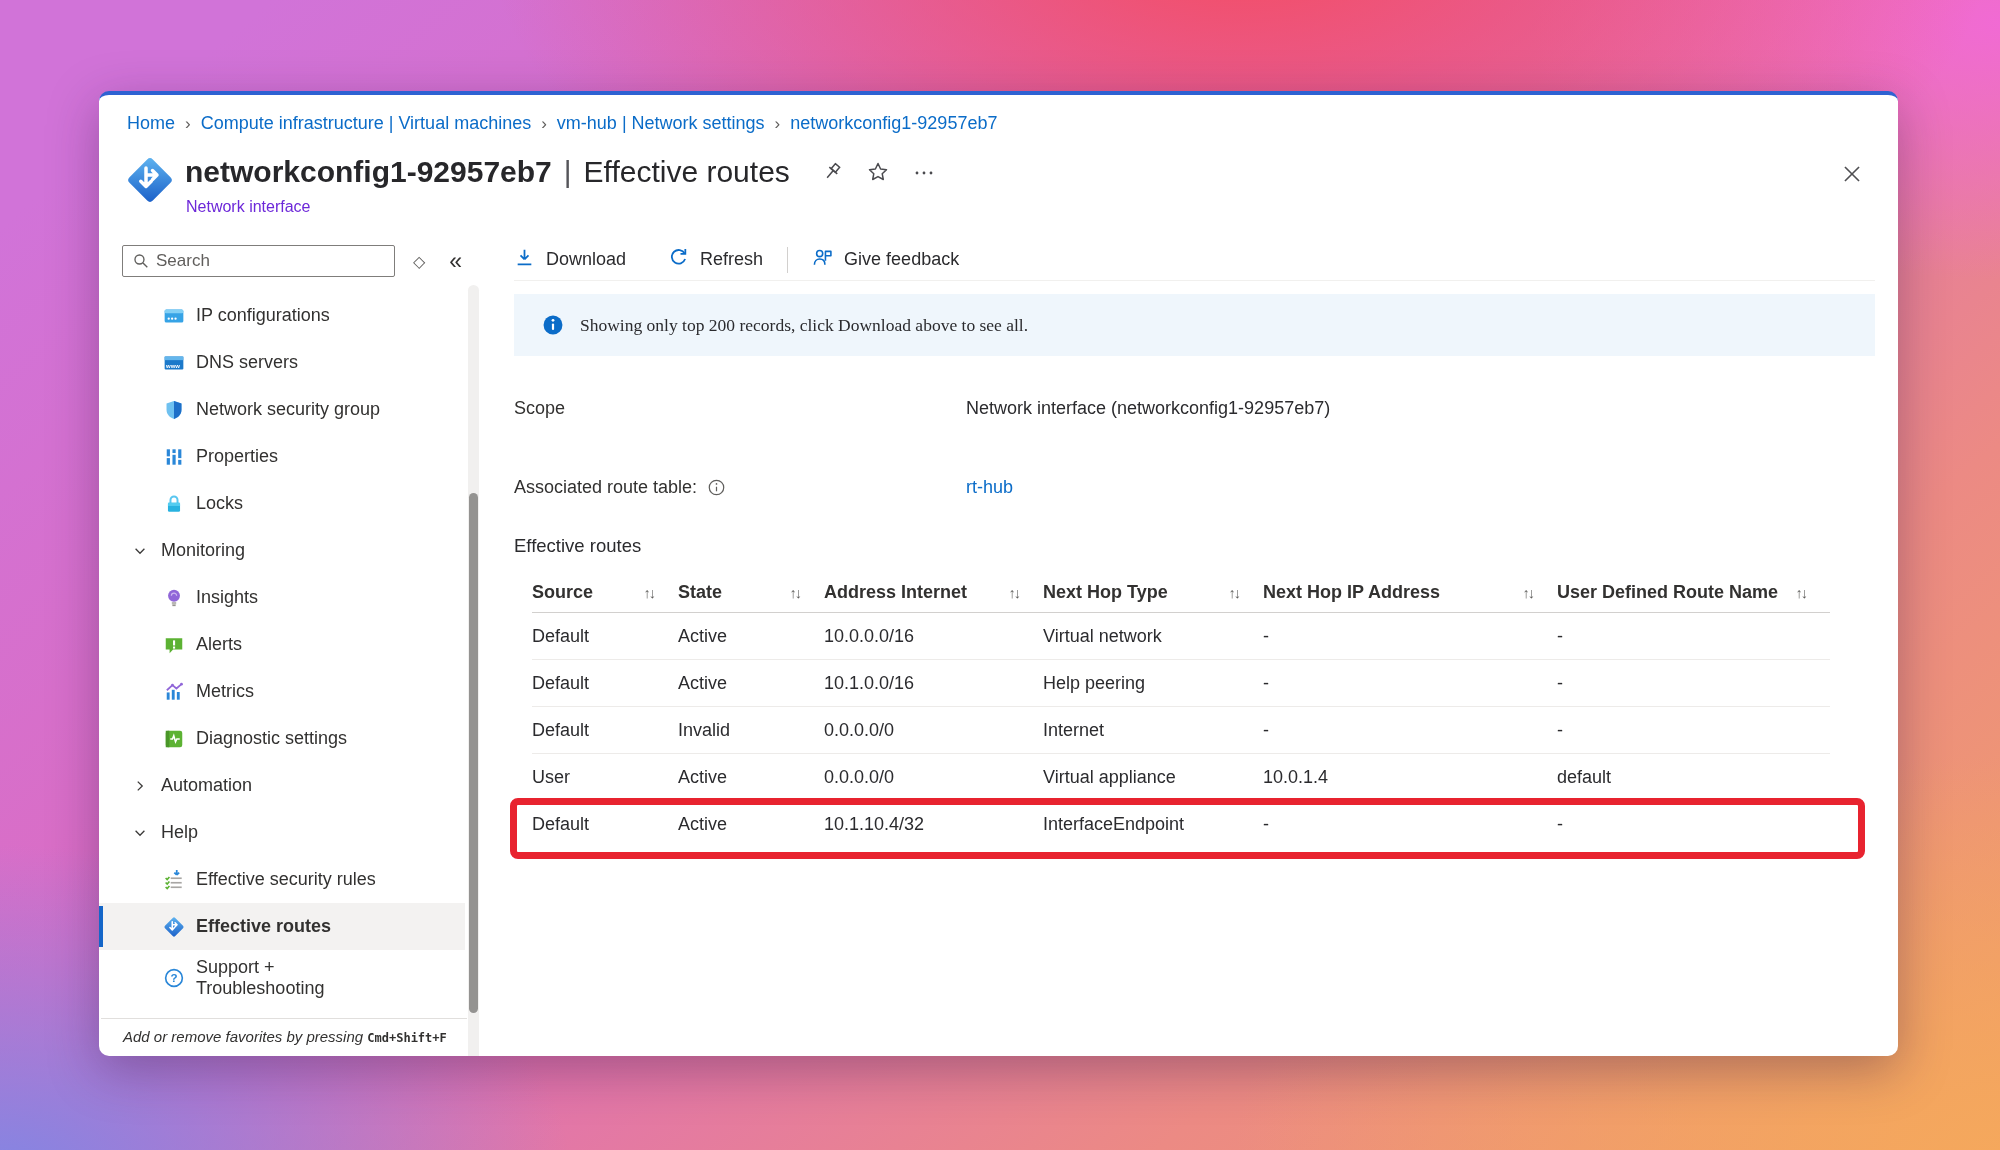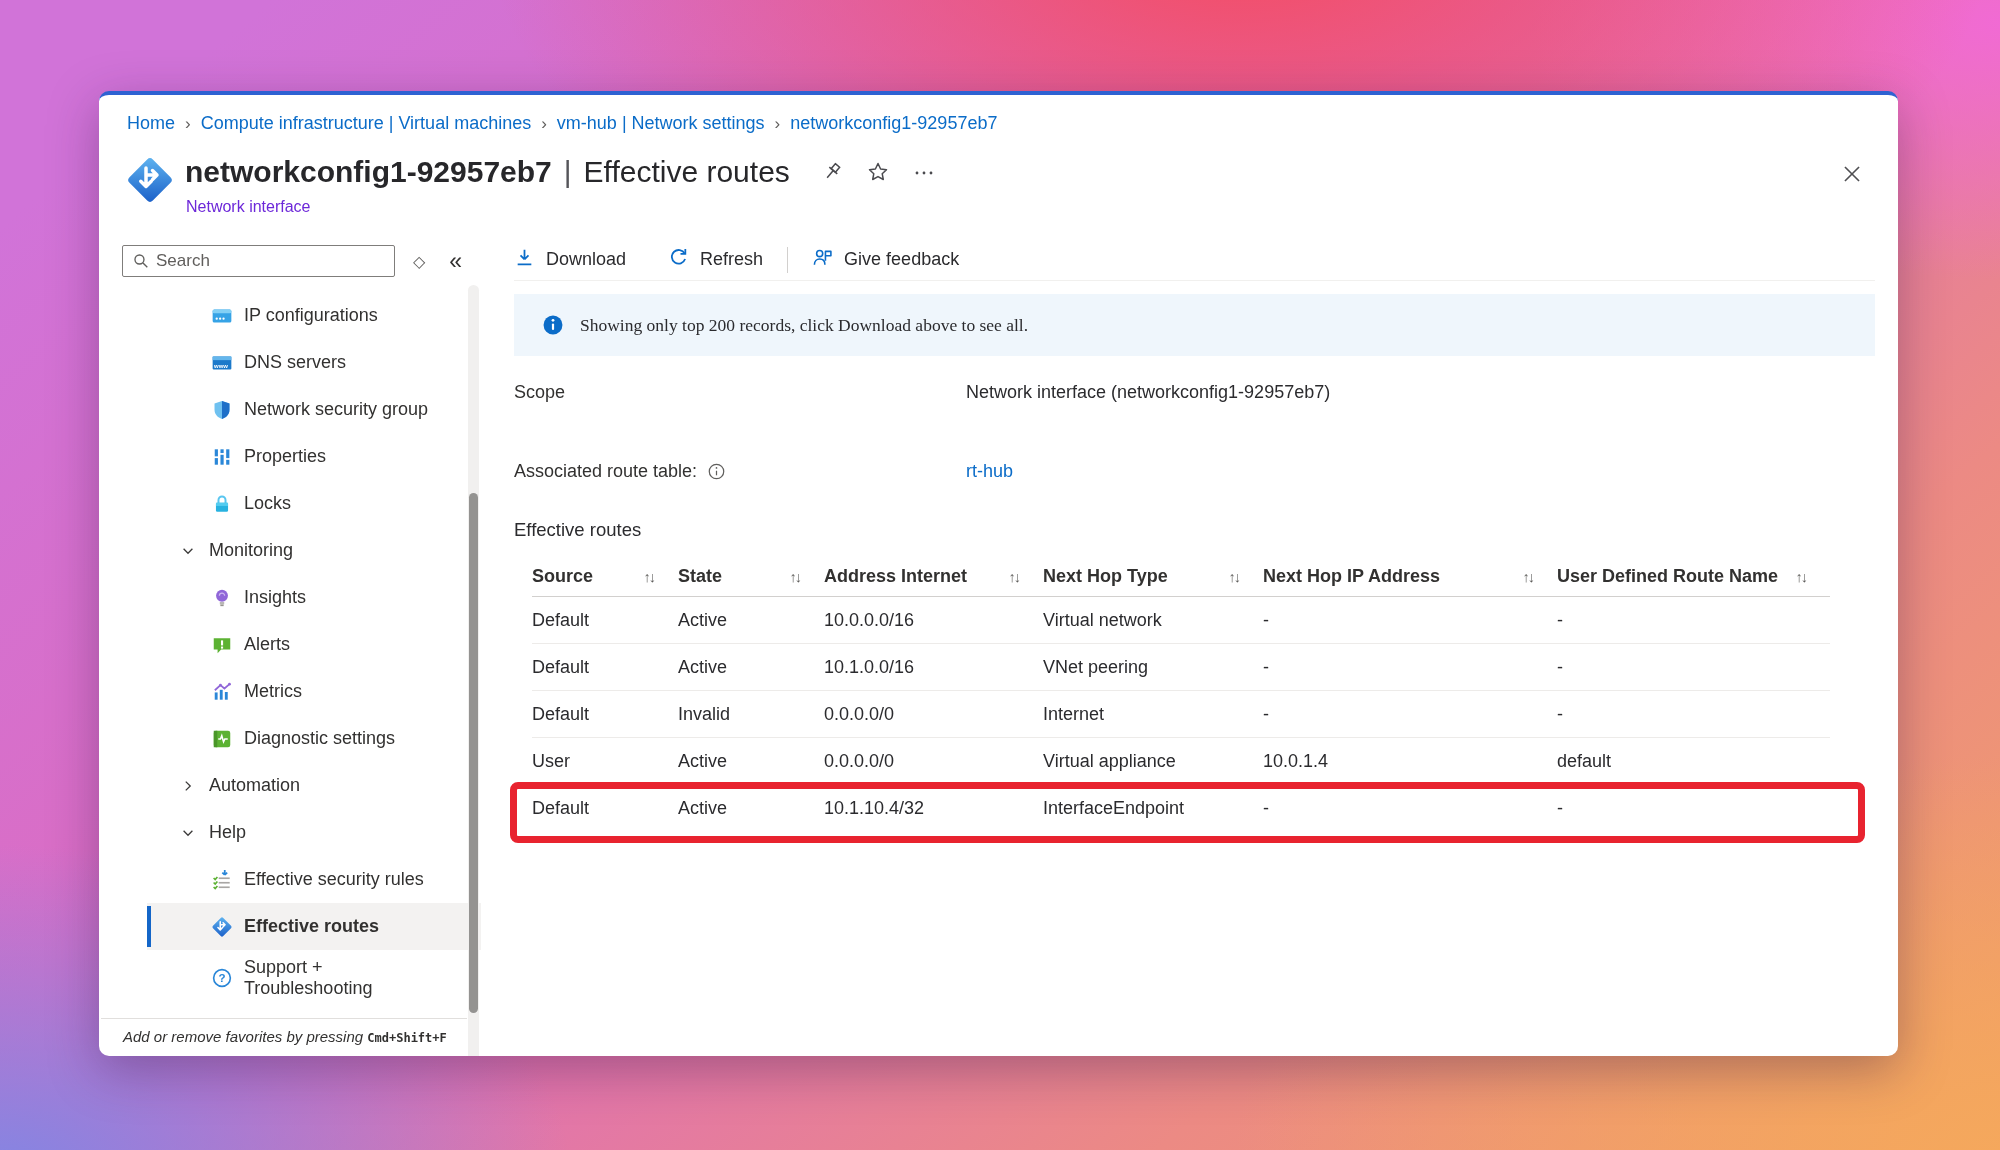--- a/index.html
+++ b/index.html
@@ -38,21 +38,21 @@
   .close-btn svg { width:100%; height:100%; }
   
   .sidebar { position:absolute; left:0; top:140px; width:382px; height:825px; }
   .search-row { position:absolute; left:23px; top:10px; display:flex; align-items:center; }
   .search-box { width:273px; height:32px; border:1px solid #7f7d7b; border-radius:2px; display:flex; align-items:center; background:#fff; }
   .search-box .s-icon { width:18px; height:18px; margin:0 6px 0 9px; }
   .search-box input { border:none; outline:none; font-size:17px; font-family:inherit; color:#323130; width:210px; background:transparent; }
   .search-box input::placeholder { color:#605e5c; }
   .mini-diamond { color:#5f5e5c; font-size:16px; margin-left:18px; cursor:pointer; }
   .collapse-arrows { color:#323130; font-size:23px; margin-left:24px; cursor:pointer; line-height:1; }
-  .nav-list { position:absolute; left:16px; top:57px; width:366px;padding-left:32px; }
+  .nav-list { position:absolute; left:0; top:57px; width:366px; }
   .nav-item { position:relative; display:flex; align-items:center; height:47px; cursor:pointer; font-size:18px; color:#323130; }
   .nav-item .chev { width:16px; height:16px; margin-left:33px; flex:0 0 auto; }
   .nav-item .chev svg { width:100%; height:100%; }
   .nav-item.section .lbl { margin-left:13px; }
   .nav-item .nav-ic { width:22px; height:22px; margin-left:64px; flex:0 0 auto; }
   .nav-item .nav-ic svg { width:100%; height:100%; }
   .nav-item .lbl { margin-left:11px; white-space:pre-line; line-height:1.15; }
   .nav-item.selected { background:#f3f2f1; font-weight:700; }
   .nav-item.selected::before { content:''; position:absolute; left:0; top:3px; bottom:3px; width:4px; background:#1466c8; }
   .nav-item.two-line { height:56px; }
@@ -65,21 +65,21 @@
   .main { position:absolute; left:415px; top:140px; width:1361px; }
   .toolbar { display:flex; align-items:center; height:42px; margin-top:4px; border-bottom:1px solid #f1f0ee; }
   .tb-btn { display:flex; align-items:center; gap:11px; cursor:pointer; font-size:18px; color:#2b2b2e; }
   .tb-btn svg { width:21px; height:21px; }
   .tb-sep { width:1px; height:26px; background:#d2d0ce; margin:0 24px; }
   .gap1 { width:42px; }
   .banner { margin-top:13px; height:62px; background:#eff6fc; display:flex; align-items:center; }
   .banner .b-icon { width:22px; height:22px; margin:0 16px 0 28px; }
   .banner .b-text { font-size:17.5px; color:#2b2b2e;font-family:Liberation Serif, serif; }
   .kv-row { display:flex; align-items:center; font-size:18px; }
-  .kv-row.scope { margin-top:26px; }
+  .kv-row.scope { margin-top:42px; }
   .kv-row.assoc { margin-top:58px; }
   .kv-label { display:flex; align-items:center; gap:10px; width:452px; }
   .kv-label .i-icon { width:19px; height:19px; }
   .kv-value { color:#2b2b2e; }
   a.link { color:#0b6cc8; text-decoration:none; cursor:pointer; }
   .tbl-title { margin-top:37px; font-size:18.5px; color:#2b2b2e; }
   .tbl { margin-top:16px; width:1316px; padding-left:18px; }
   .tbl-grid { display:grid; grid-template-columns:146px 146px 219px 220px 294px 1fr; }
   .tbl-head { height:40px; border-bottom:1px solid #d2d0ce; }
   .th { display:flex; align-items:center; font-weight:700; font-size:18px; padding-right:24px; }
@@ -399,21 +399,21 @@
             <div class="td">Active</div>
             <div class="td">10.0.0.0/16</div>
             <div class="td">Virtual network</div>
             <div class="td">-</div>
             <div class="td">-</div>
           </div>
           <div class="tbl-grid tr">
             <div class="td">Default</div>
             <div class="td">Active</div>
             <div class="td">10.1.0.0/16</div>
-            <div class="td">VNet peering</div>
+            <div class="td">Help peering</div>
             <div class="td">-</div>
             <div class="td">-</div>
           </div>
           <div class="tbl-grid tr">
             <div class="td">Default</div>
             <div class="td">Invalid</div>
             <div class="td">0.0.0.0/0</div>
             <div class="td">Internet</div>
             <div class="td">-</div>
             <div class="td">-</div>

